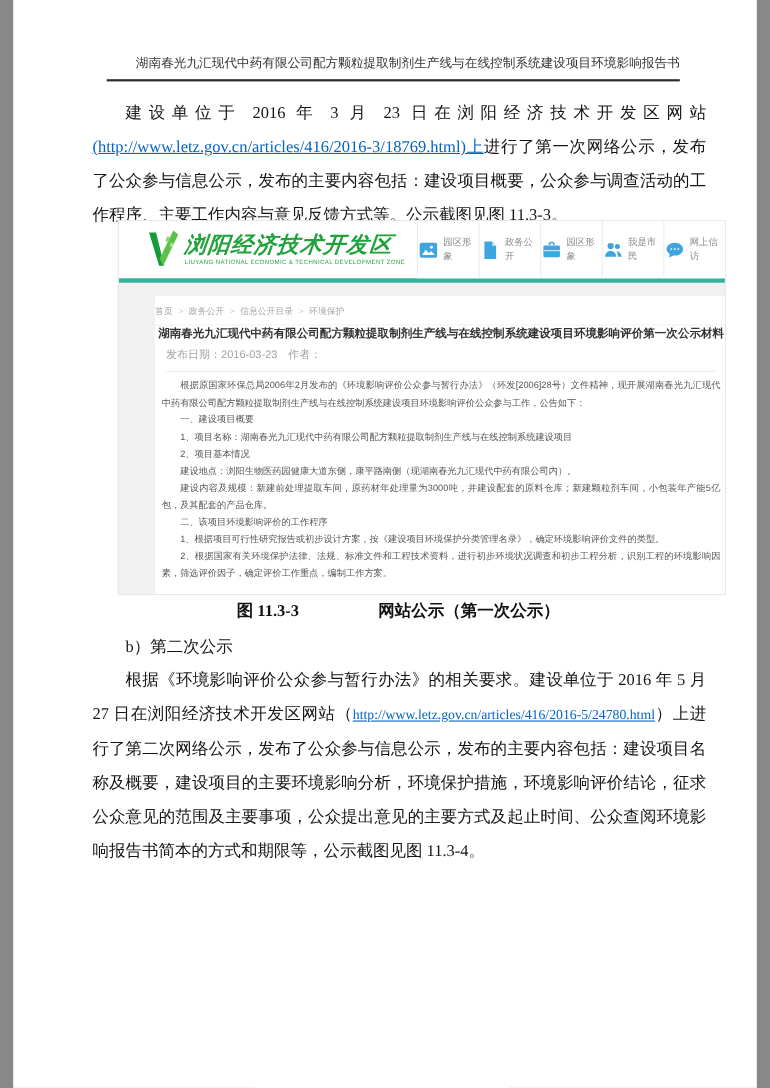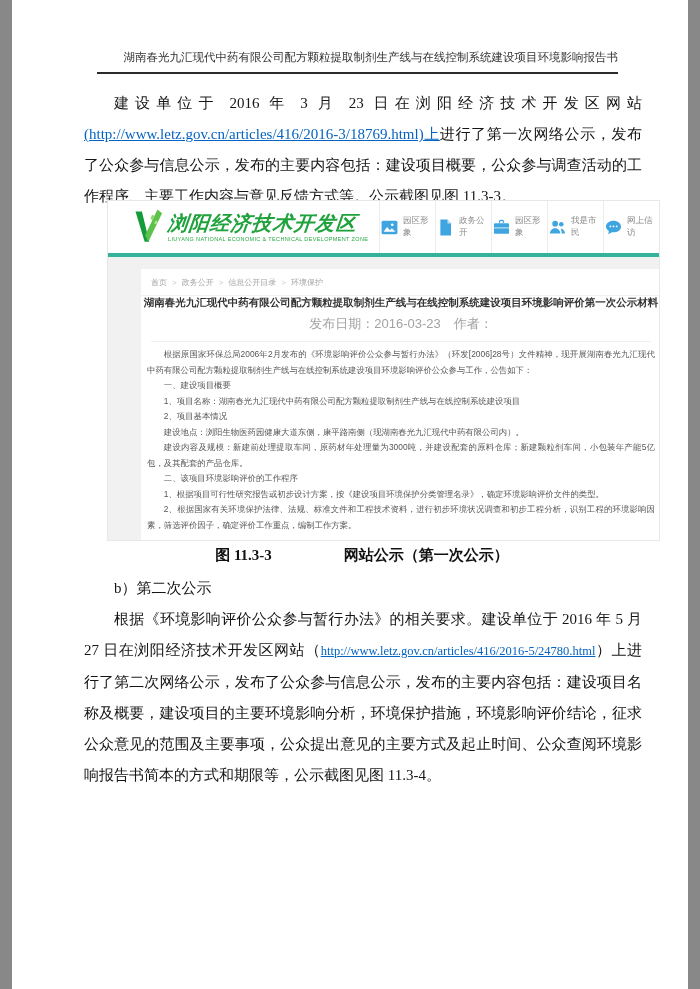--- a/index.html
+++ b/index.html
@@ -42,31 +42,31 @@
   .nav { margin-left:auto; display:flex; }
   .nav-item {
     width:56px; border-left:1px solid #ececec;
     display:flex; flex-direction:row; align-items:center; justify-content:center;
     gap:4px; color:#8b8b8b; font-size:8.5px; cursor:pointer; background:#fff;
   }
   .nav-item svg { width:19px; height:19px; display:block; }
   .accent-bar { height:4px; background:#33b39a; }
   .panel { margin:12px 0 0 33px; width:520px; height:273px; background:#fff; }
   .crumbs {
-    font-size:8px; color:#a6a6a6; padding:8px 10px 7px;
+    font-size:8px; color:#a6a6a6; padding:8px 0 7px;
     border-bottom:1px solid #f2f2f2; display:flex; gap:5px; align-items:center;
   }
   .crumb { cursor:pointer; }
   .crumb-sep { color:#c6c6c6; }
   .art-title {
     font-size:10.5px; font-weight:bold; color:#333; text-align:center;
     white-space:nowrap;
   }
   .art-meta {
-    font-size:13px; color:#a3a3a3; text-align:center;
+    font-size:10px; color:#a3a3a3; 
     margin:5px 10px 0; padding-bottom:8px; border-bottom:1px solid #efefef;
   }
   .art-body {
     padding:5px 6px 0; font-size:8.4px; line-height:15.5px;
     color:#565656; text-align:justify;
   }
   .art-body p { margin:0; text-indent:2em; }
   
   .fig-caption {
     position:absolute; top:546px; left:0; width:700px;

